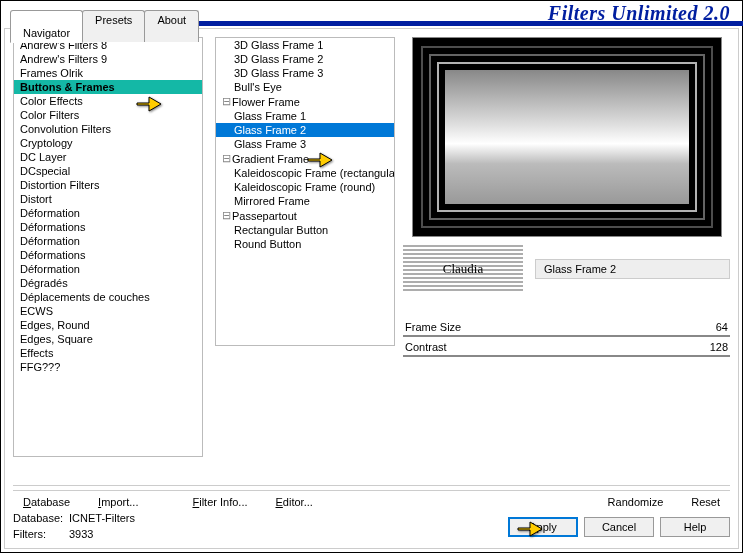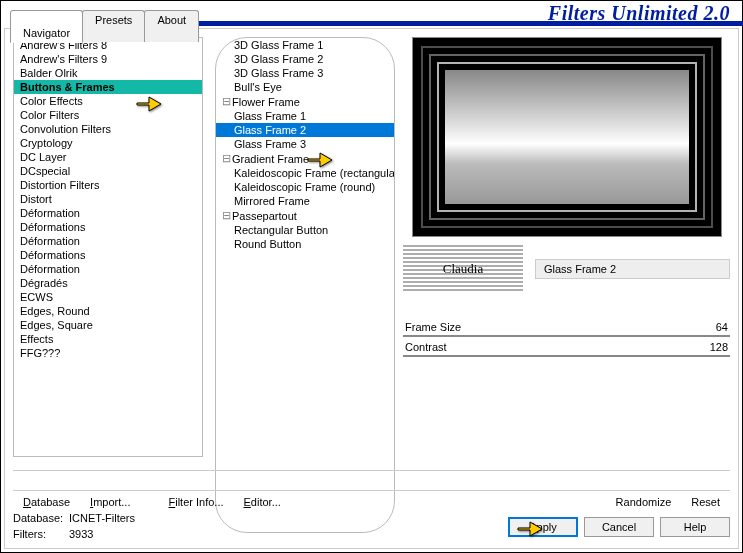--- a/index.html
+++ b/index.html
@@ -7,42 +7,42 @@
 .header { background: #fff; height: 24px; display: flex; justify-content: flex-end; align-items: center; padding-right: 12px; }
 .header-title { font-family: Georgia, serif; font-style: italic; font-weight: bold; font-size: 20px; color: #001ea0; letter-spacing: 0.5px; }
 .header-bar { position: absolute; top: 21px; left: 183px; right: 0; height: 5px; background: #001ea0; }
 .tabs { display: flex; position: absolute; top: 10px; left: 10px; z-index: 2; }
 .tab { border: 1px solid #999; border-bottom: none; padding: 3px 12px; background: #f0f0f0; border-top-left-radius: 3px; border-top-right-radius: 3px; margin-right: -1px; cursor: pointer; position: relative; }
 .tab.active { background: #fff; z-index: 3; border-bottom: 1px solid #fff; margin-bottom: -1px; padding-top: 16px; }
 .main { position: absolute; top: 28px; left: 4px; right: 4px; bottom: 4px; border: 1px solid #ccc; background: #fff; }
 .content { position: absolute; top: 0; left: 0; right: 0; bottom: 62px; display: flex; }
 .left-list, .mid-list { border: 1px solid #bbb; background: #fff; margin: 8px 4px 0 8px; overflow-y: scroll; overflow-x: hidden; }
 .left-list { width: 190px; height: 420px; }
-.mid-list { width: 180px; height: 496px; border-radius: 32px; }
+.mid-list { width: 180px; height: 309px; }
 .list-item { padding: 1px 6px; white-space: nowrap; cursor: pointer; display: flex; align-items: center; }
 .list-item .tree { color: #888; margin-right: 2px; width: 8px; display: inline-block; text-align: center; }
 .list-item.indent { padding-left: 18px; }
 .list-item.selected { background: #14b8a6; font-weight: bold; }
 .list-item.highlight { background: #0078d7; color: #fff; }
 .right-panel { flex: 1; margin: 8px 8px 0 4px; display: flex; flex-direction: column; }
 .preview { width: 310px; height: 200px; align-self: center; background: #000; position: relative; border: 1px solid #888; overflow: hidden; }
 .frame-layer { position: absolute; border: 2px solid #ccc; }
 .f1 { inset: 8px; border-color: rgba(255,255,255,0.3); }
 .f2 { inset: 16px; border-color: rgba(200,200,200,0.5); }
 .f3 { inset: 24px; border-color: rgba(255,255,255,0.7); }
 .preview-img { position: absolute; inset: 32px; background: linear-gradient(180deg, #888 0%, #ddd 40%, #fff 55%, #bbb 70%, #999 100%); background-size: cover; }
 .watermark-row { display: flex; align-items: center; margin-top: 8px; }
 .watermark { width: 120px; height: 48px; background: repeating-linear-gradient(180deg, #333 0 2px, #fff 2px 4px); position: relative; margin-right: 12px; }
 .watermark::after { content: "Claudia"; font-family: cursive; position: absolute; inset: 0; display: flex; align-items: center; justify-content: center; background: rgba(255,255,255,0.6); font-size: 13px; }
 .filter-name-box { flex: 1; background: #eee; border: 1px solid #ccc; padding: 3px 8px; height: 20px; }
 .sliders { margin-top: 24px; }
 .slider-row { margin-top: 4px; }
 .slider-labels { display: flex; justify-content: space-between; padding: 0 2px; }
 .slider-track { height: 2px; background: #888; margin-top: 2px; position: relative; }
-.btn-row { position: absolute; left: 8px; right: 8px; bottom: 36px; display: flex; gap: 0; border-top: 1px solid #ccc; padding-top: 21px; }
+.btn-row { position: absolute; left: 8px; right: 8px; bottom: 36px; display: flex; gap: 8px; border-top: 1px solid #ccc; padding-top: 6px; }
 .btn-flat { padding: 4px 10px; cursor: pointer; background: none; border: none; font-size: 11px; }
 .btn-flat .ul { text-decoration: underline; }
 .spacer { flex: 1; }
 .status-row { position: absolute; left: 8px; right: 8px; bottom: 6px; display: flex; align-items: center; border-top: 1px solid #ccc; padding-top: 20px; }
 .status-text { line-height: 1.4; }
 .status-label { display: inline-block; width: 56px; }
 .btn { border: 1px solid #999; background: #f0f0f0; padding: 3px 0; width: 70px; text-align: center; cursor: pointer; font-size: 11px; margin-left: 6px; }
 .btn.primary { border-color: #0078d7; box-shadow: 0 0 0 1px #0078d7 inset; }
 ::-webkit-scrollbar { width: 16px; }
 ::-webkit-scrollbar-track { background: #f0f0f0; }
@@ -62,36 +62,37 @@
   <div class="tab active">Navigator</div>
   <div class="tab">Presets</div>
   <div class="tab">About</div>
 </div>
 
 <div class="main">
   <div class="content">
     <div class="left-list" id="left-list">
         <div class="list-item">Andrew's Filters 8</div>
         <div class="list-item">Andrew's Filters 9</div>
-        <div class="list-item">Balder Olrik</div>
+        <div class="list-item">Frames Olrik</div>
         <div class="list-item selected">Buttons &amp; Frames</div>
         <div class="list-item">Color Effects</div>
         <div class="list-item">Color Filters</div>
         <div class="list-item">Convolution Filters</div>
         <div class="list-item">Cryptology</div>
         <div class="list-item">DC Layer</div>
         <div class="list-item">DCspecial</div>
         <div class="list-item">Distortion Filters</div>
         <div class="list-item">Distort</div>
         <div class="list-item">Déformation</div>
         <div class="list-item">Déformations</div>
         <div class="list-item">Déformation</div>
         <div class="list-item">Déformations</div>
         <div class="list-item">Déformation</div>
         <div class="list-item">Dégradés</div>
+        <div class="list-item">Déplacements de couches</div>
         <div class="list-item">ECWS</div>
         <div class="list-item">Edges, Round</div>
         <div class="list-item">Edges, Square</div>
         <div class="list-item">Effects</div>
         <div class="list-item">FFG???</div>
       </div>
     <div class="mid-list" id="mid-list">
         <div class="list-item indent">
           <span>3D Glass Frame 1</span>
         </div>

